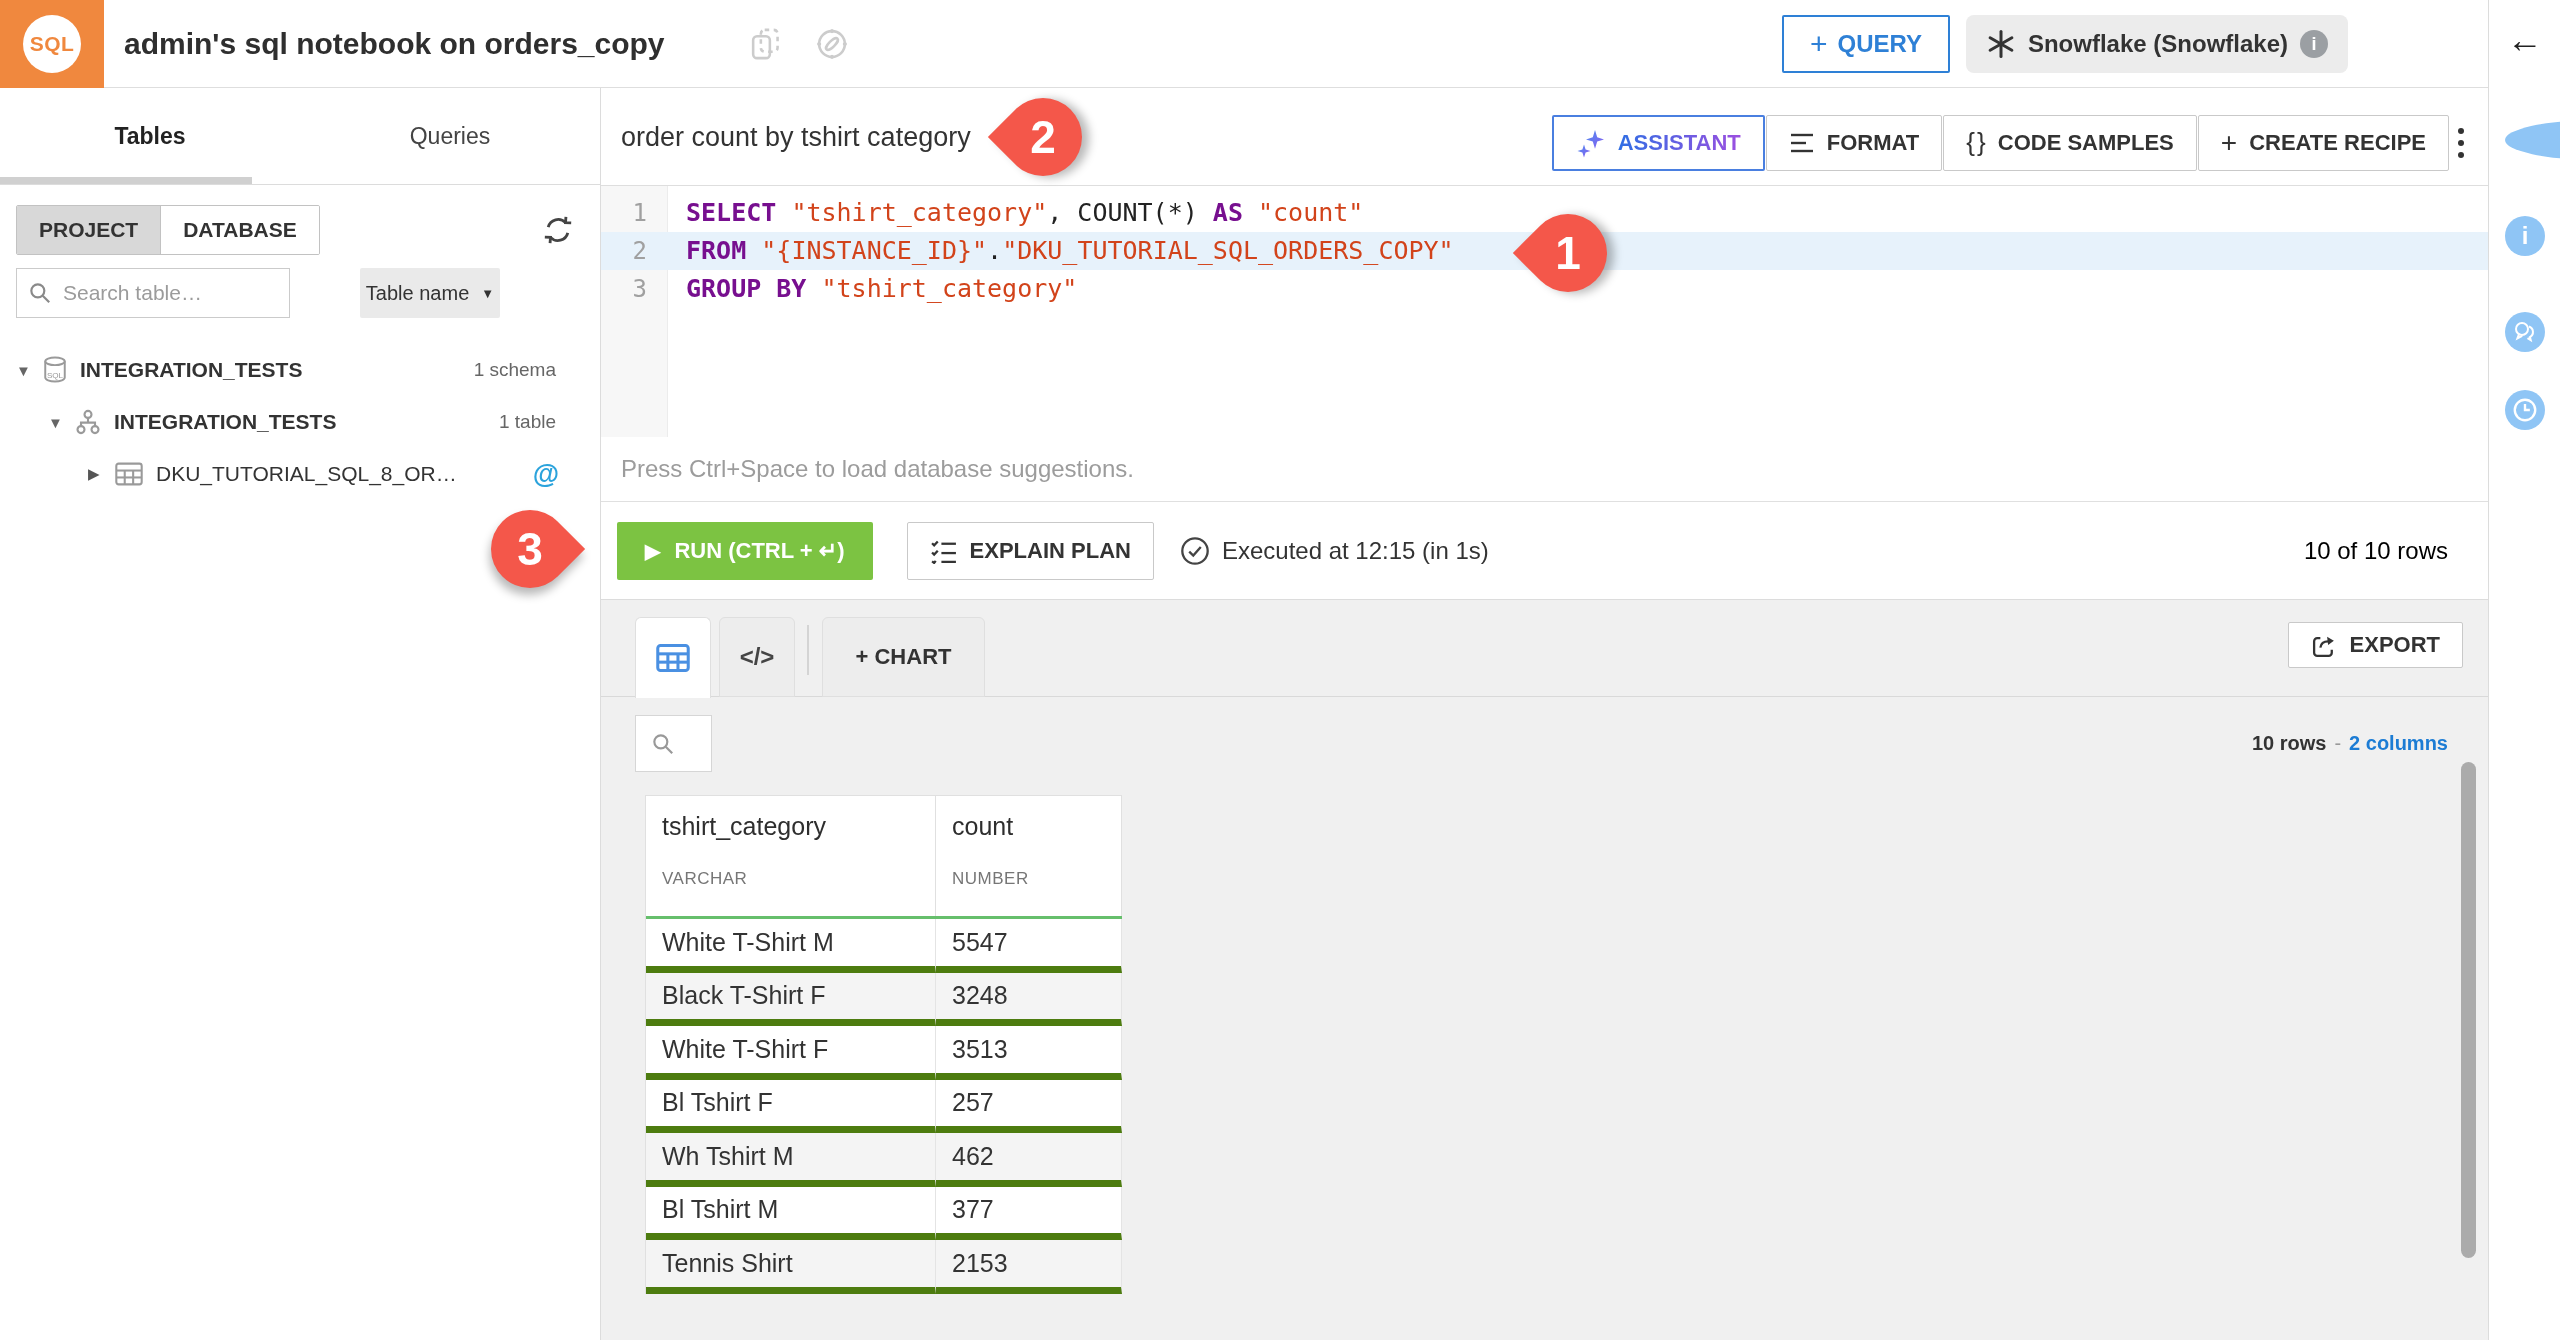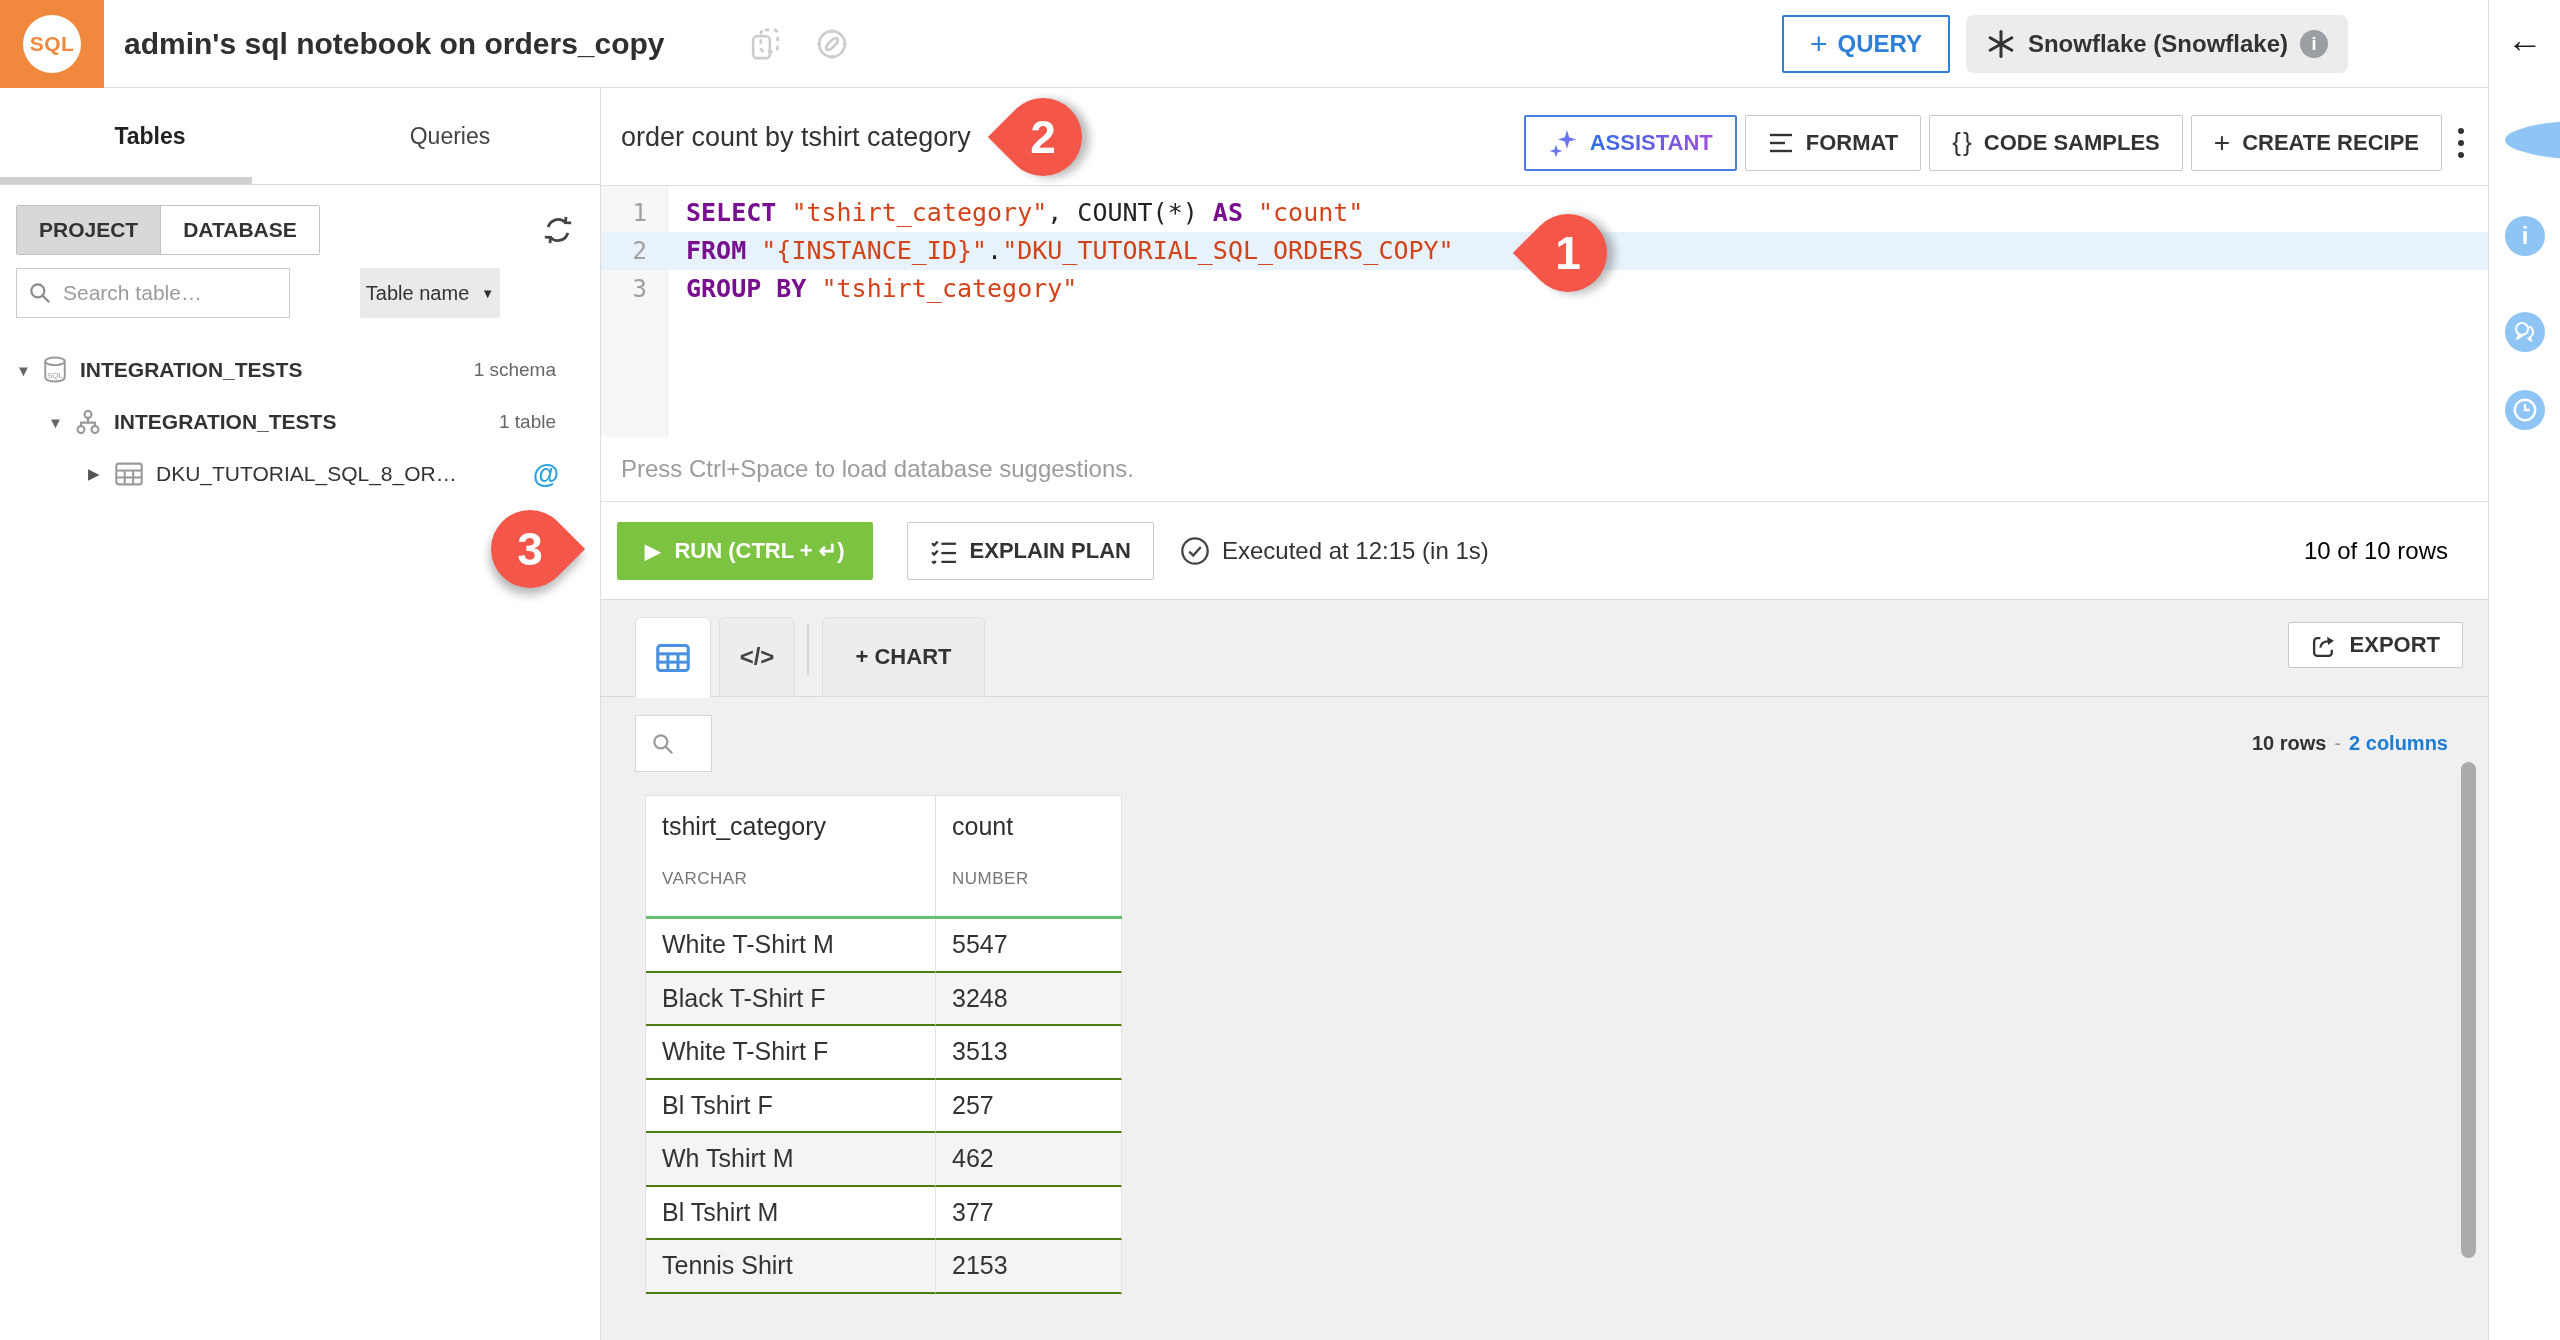--- a/index.html
+++ b/index.html
@@ -67,21 +67,21 @@
   .tree-label { font-size:21px; font-weight:700; color:#333; margin-left:12px; white-space:nowrap; }
   .tree-label.normal { font-weight:400; }
   .at-badge { position:absolute; right:42px; font-size:27px; font-weight:700; color:#2ba3dc; }
 
   
   .main { position:absolute; left:601px; top:88px; width:1887px; height:1252px; background:#fff; }
 
   .q-header { position:absolute; left:0; top:0; width:100%; height:98px; border-bottom:1px solid #dedede; }
   .q-title { position:absolute; left:20px; top:0; height:98px; display:flex; align-items:center;
     font-size:27px; color:#333; }
-  .q-actions { position:absolute; right:16px; top:21px; height:67px; display:flex; align-items:center; gap:8px; }
+  .q-actions { position:absolute; right:16px; top:21px; height:67px; display:flex; align-items:center; gap:1px; }
   .btn { height:56px; border:1px solid #c9c9c9; border-radius:2px; background:#fff; color:#333;
     font-size:22px; font-weight:700; display:flex; align-items:center; padding:0 22px; gap:12px; white-space:nowrap; }
   .btn .bicon { display:flex; align-items:center; }
   .btn-assistant { border:2px solid #4a7fe0; }
   .grad-text { background:linear-gradient(90deg,#2f6fe4,#9c4fe0); -webkit-background-clip:text;
     background-clip:text; color:transparent; }
   .kebab { width:22px; height:56px; display:flex; flex-direction:column; align-items:center;
     justify-content:center; gap:6px; }
   .kebab i { width:6px; height:6px; background:#333; border-radius:50%; }
 
@@ -133,21 +133,21 @@
   .rtable { position:absolute; left:44px; top:195px; width:477px; background:#fff;
     border-left:1px solid #e0e0e0; }
   .thead { display:flex; border-top:1px solid #e0e0e0; }
   .thcell { height:120px; background:#fff; border-right:1px solid #e0e0e0; padding:16px 0 0 16px; }
   .thcell .cname { font-size:25px; font-weight:400; color:#2e2e2e; }
   .thcell .ctype { margin-top:28px; font-size:17px; color:#767676; letter-spacing:.5px; }
   .c0 { width:290px; } .c1 { width:186px; }
   .green-line { height:3px; background:#66bf6c; }
   .trow { display:flex; }
   .trow.alt .tcell { background:#f4f4f4; }
-  .tcell { height:53.5px; background:#fff; border-right:1px solid #e4e4e4; border-bottom:2px solid #4d7c0f;
+  .tcell { height:53.5px; background:#fff; border-right:1px solid #e4e4e4; border-bottom:7px solid #4d7c0f;
     display:flex; align-items:center; padding-left:16px; font-size:25px; color:#333; white-space:nowrap; overflow:hidden; }
 
   .vscroll { position:absolute; right:12px; top:162px; width:15px; height:496px;
     background:#ababab; border-radius:8px; }
 
   
   .badge { position:absolute; width:78px; height:78px; background:#f4574a; z-index:50;
     box-shadow:4px 6px 10px rgba(0,0,0,0.28); }
   .badge.point-left { border-radius:0 50% 50% 50%; transform:rotate(-45deg); }
   .badge.point-right { border-radius:50% 0 50% 50%; transform:rotate(45deg); }

